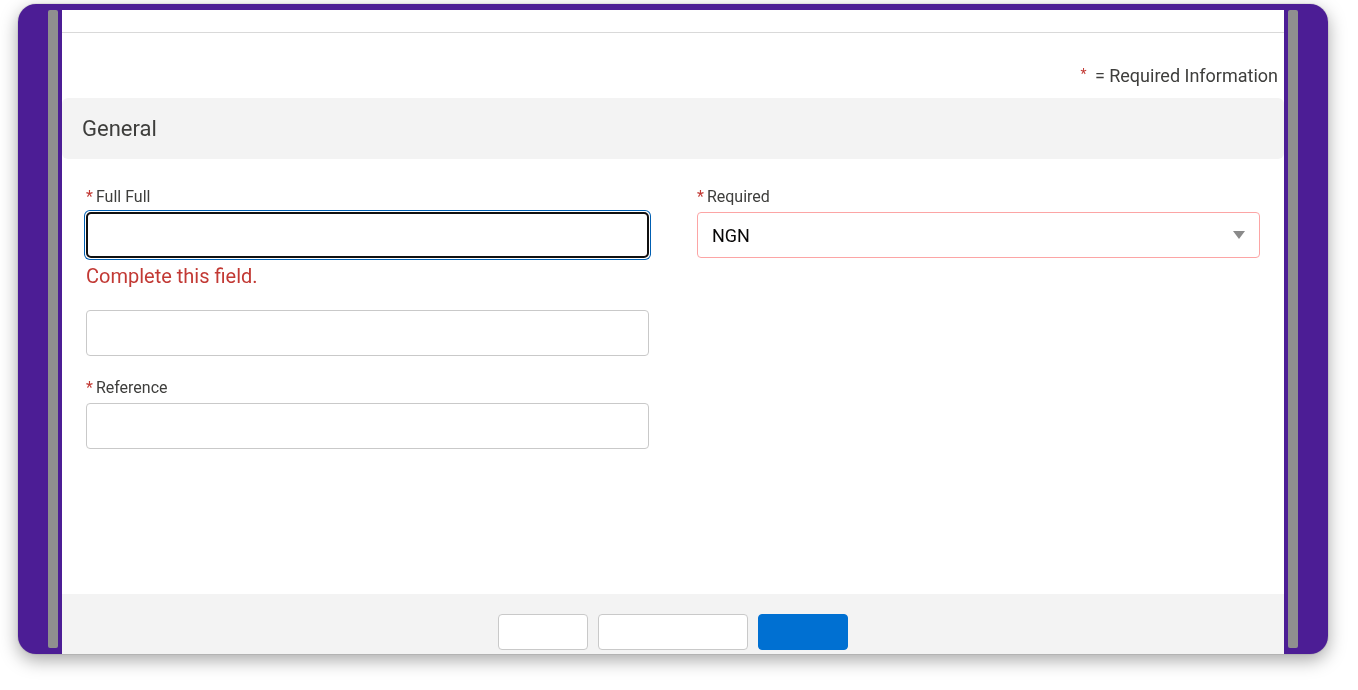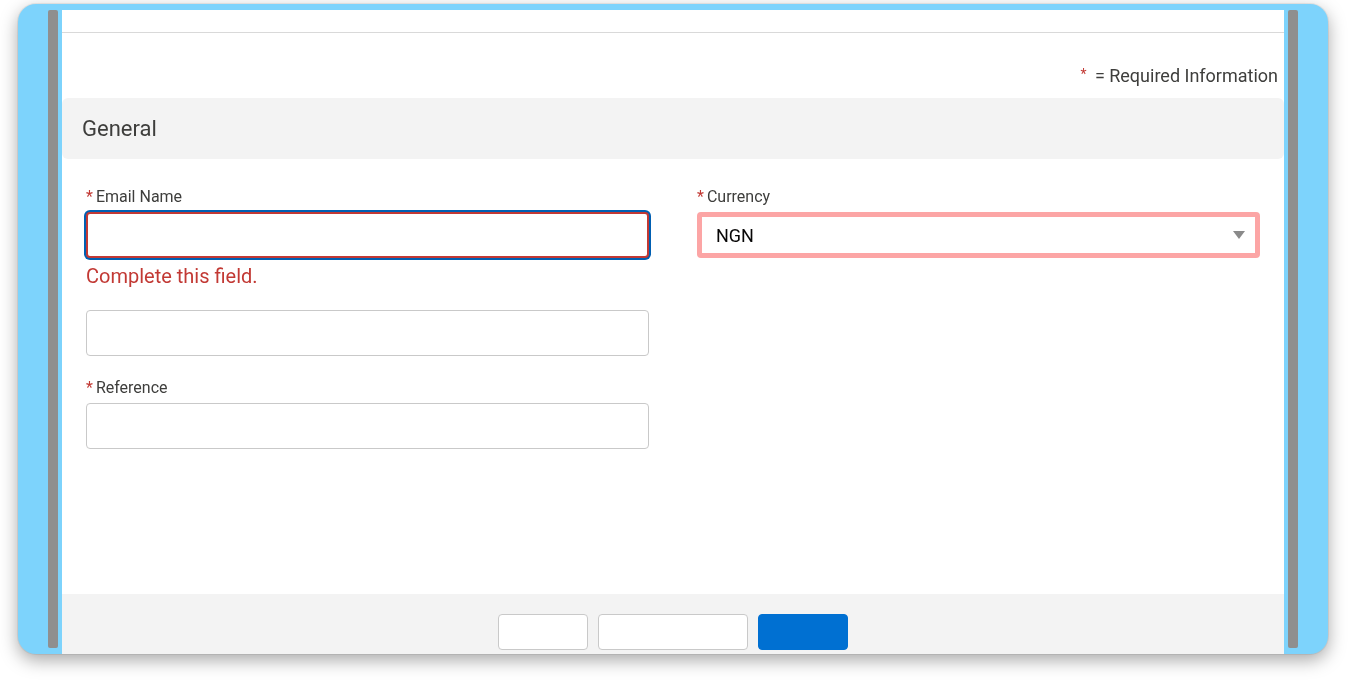--- a/index.html
+++ b/index.html
@@ -10,21 +10,21 @@
       height: 690px;
       position: relative;
       overflow: hidden;
     }
     .outer-frame {
       position: absolute;
       left: 18px;
       top: 4px;
       width: 1310px;
       height: 650px;
-      background: #7dd3fc;
+      background: #4c1d95;
       border-radius: 18px;
       box-shadow: 0 6px 18px rgba(0,0,0,0.35), 0 0 0 1px rgba(0,0,0,0.06);
       overflow: hidden;
     }
     .scroll-rail-left, .scroll-rail-right {
       position: absolute;
       top: 6px;
       bottom: 6px;
       width: 10px;
       background: #8f8f8f;
@@ -102,21 +102,21 @@
       font-size: 20px;
       margin-top: 6px;
     }
     .select-wrap {
       position: relative;
       width: 100%;
     }
     .select-display {
       width: 100%;
       height: 46px;
-      border: 5px solid #fca5a5;
+      border: 1px solid #fca5a5;
       border-radius: 4px;
       padding: 0 40px 0 14px;
       font-size: 18px;
       color: #080707;
       background: #fff;
       display: flex;
       align-items: center;
       cursor: pointer;
     }
     .select-caret {
@@ -172,21 +172,21 @@
     <div class="section-header">
       <span>General</span>
     </div>
 
     <div class="form-grid">
 
       <div>
 
         <div class="form-field">
           <label class="field-label">
-            <span class="req">*</span><span>Email Name</span>
+            <span class="req">*</span><span>Full Full</span>
           </label>
           <input type="text" class="text-input error" autofocus="" value="" style="">
           <div class="error-msg">Complete this field.</div>
         </div>
 
         <div class="form-field">
           <input type="text" class="text-input" value="" style="">
         </div>
 
         <div class="form-field">
@@ -195,21 +195,21 @@
           </label>
           <input type="text" class="text-input" value="" style="">
         </div>
 
       </div>
 
       <div>
 
         <div class="form-field">
           <label class="field-label">
-            <span class="req">*</span><span>Currency</span>
+            <span class="req">*</span><span>Required</span>
           </label>
           <div class="select-wrap">
             <div class="select-display">
               <span>NGN</span>
             </div>
             <span class="select-caret">
               <svg width="14" height="10" viewBox="0 0 14 10">
                   <polygon points="1,1 13,1 7,9" fill="#8a8a8a"></polygon>
                 </svg>
             </span>

